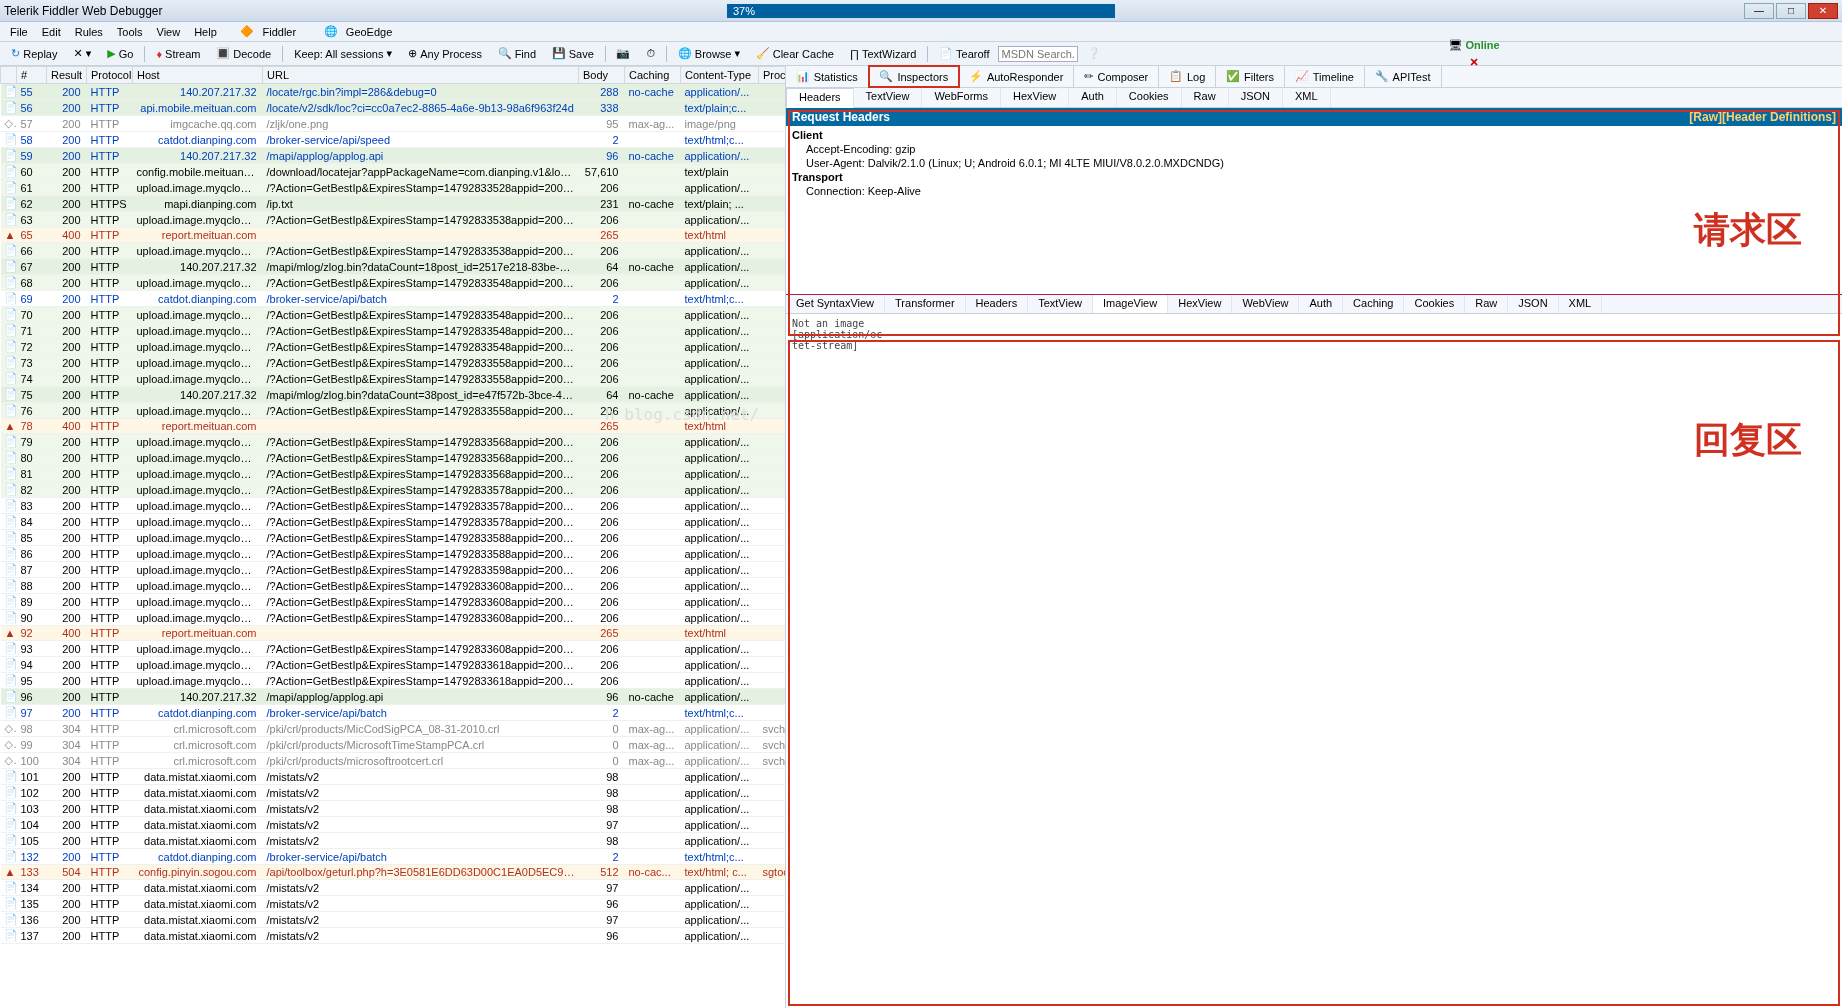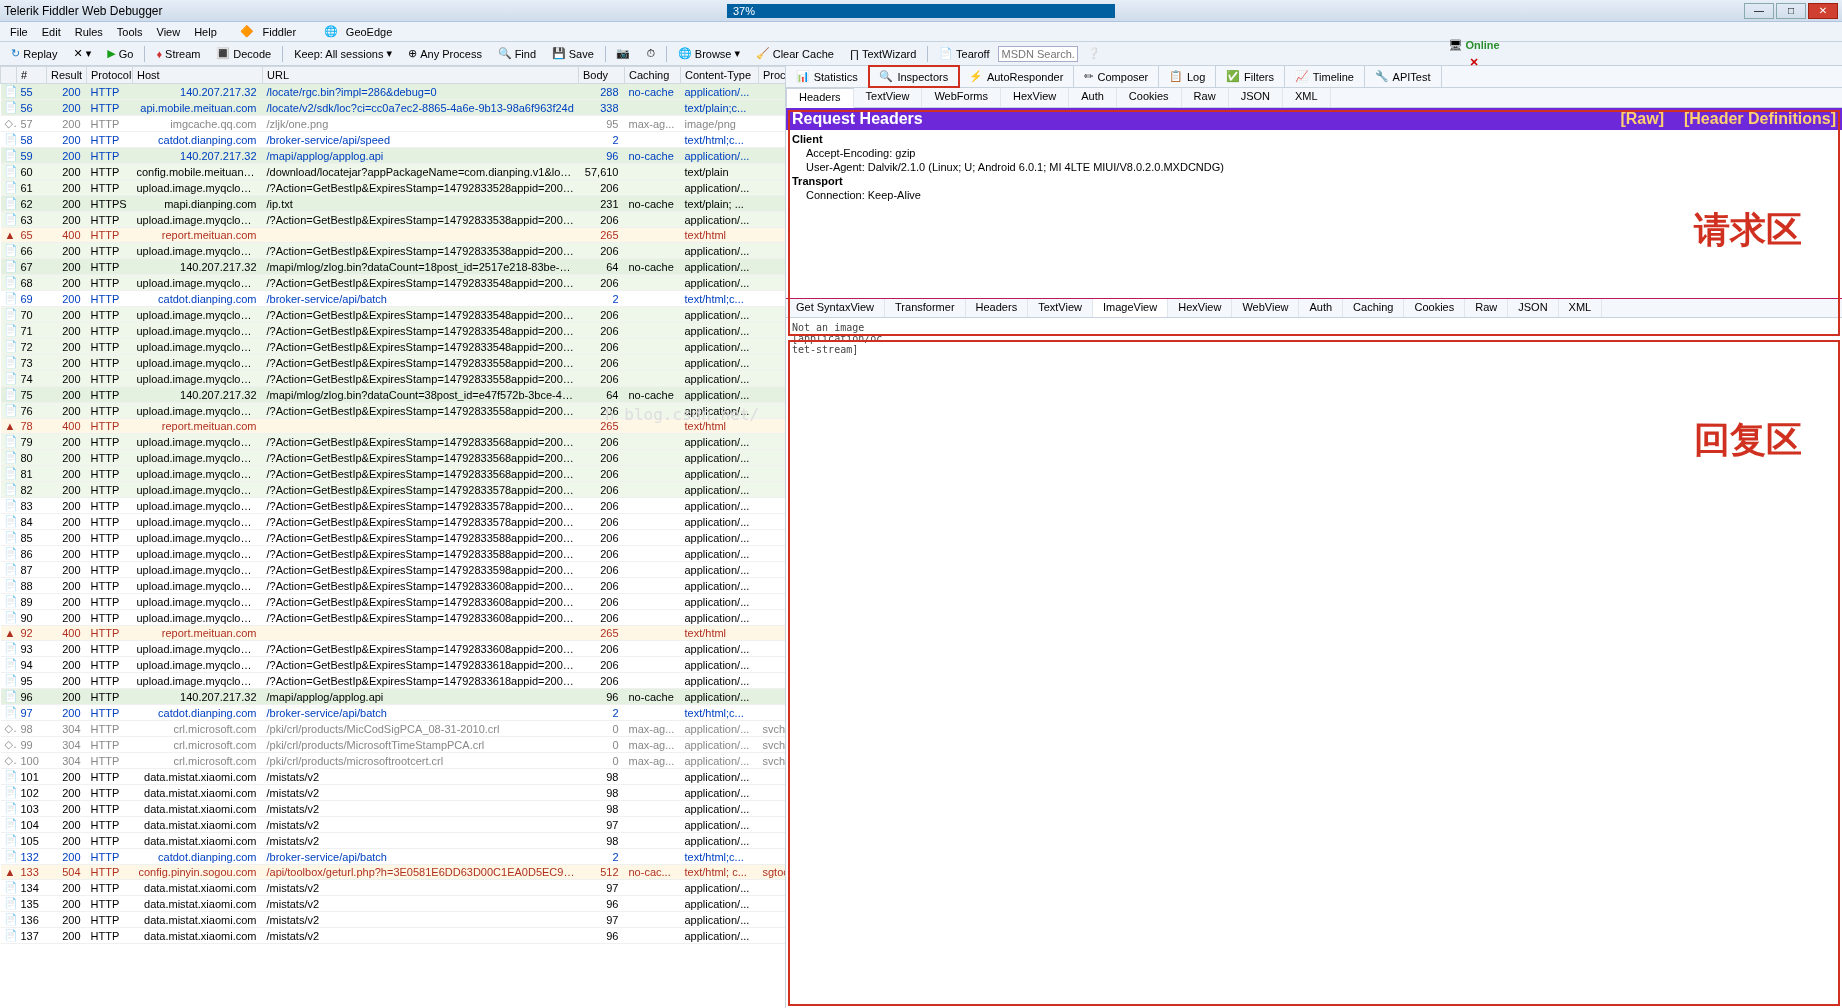--- a/index.html
+++ b/index.html
@@ -48,23 +48,23 @@
   tr.green{background:#e4f1e0;}
   tr.norm{background:#fff;}
   tr.ltgreen{background:#eef7ea;}
   .right { flex:1; display:flex; flex-direction:column; position:relative;}
   .tabs1 { display:flex; height:22px; border-bottom:1px solid #c8d2dc; background:#f4f7fb;}
   .tabs1 .tab{ padding:3px 10px; border-right:1px solid #c8d2dc; display:flex; align-items:center; gap:4px; cursor:default; font-size:11px;}
   .tabs1 .tab.active{border:2px solid #d03020; margin:-1px;}
   .subtabs{display:flex; height:20px; background:#f4f7fb; border-bottom:1px solid #c8d2dc;}
   .subtabs .st{padding:2px 12px; border-right:1px solid #e0e6ee; font-size:11px; cursor:default;}
   .subtabs .st.active{background:#fff; border-bottom:1px solid #fff; margin-bottom:-1px; border-top:1px solid #c8d2dc; border-left:1px solid #c8d2dc;}
-  .req-hdr-bar{background:#6d28d9;color:#fff;display:flex;padding:2px 6px; font-weight:bold; font-size:16px;}
+  .req-hdr-bar{background:#0369a1;color:#fff;display:flex;padding:2px 6px; font-weight:bold; font-size:12px;}
   .req-hdr-bar .rlinks{margin-left:auto; color:#ffd070;}
-  .req-hdr-bar .rlinks span{margin-left:20px;}
+  .req-hdr-bar .rlinks span{margin-left:0;}
   .req-body{padding:2px 6px; background:#fff; font-size:11px; line-height:14px; height:168px; overflow:auto;}
   .req-body .get{font-family:Consolas,monospace; font-size:10px; color:#444;}
   .req-body b{font-weight:bold;margin-top:30px;}
   .annot{position:absolute; color:#d03020; font-size:36px; font-weight:bold; font-family:"Microsoft YaHei",sans-serif; pointer-events:none;}
   .redbox{position:absolute; border:2px solid #d03020; pointer-events:none;}
   .resp-tabs{display:flex; height:20px; background:#f4f7fb; border-bottom:1px solid #c8d2dc; border-top:1px solid #be185d;}
   .resp-tabs .st{padding:2px 10px; border-right:1px solid #e0e6ee; font-size:11px; cursor:default;}
   .resp-tabs .st.active{background:#fff;}
   .resp-body{flex:1; padding:4px 6px; font-family:Consolas,monospace; font-size:10px; color:#444; background:#fff;}
   .ic-replay{color:#1477c7;}

